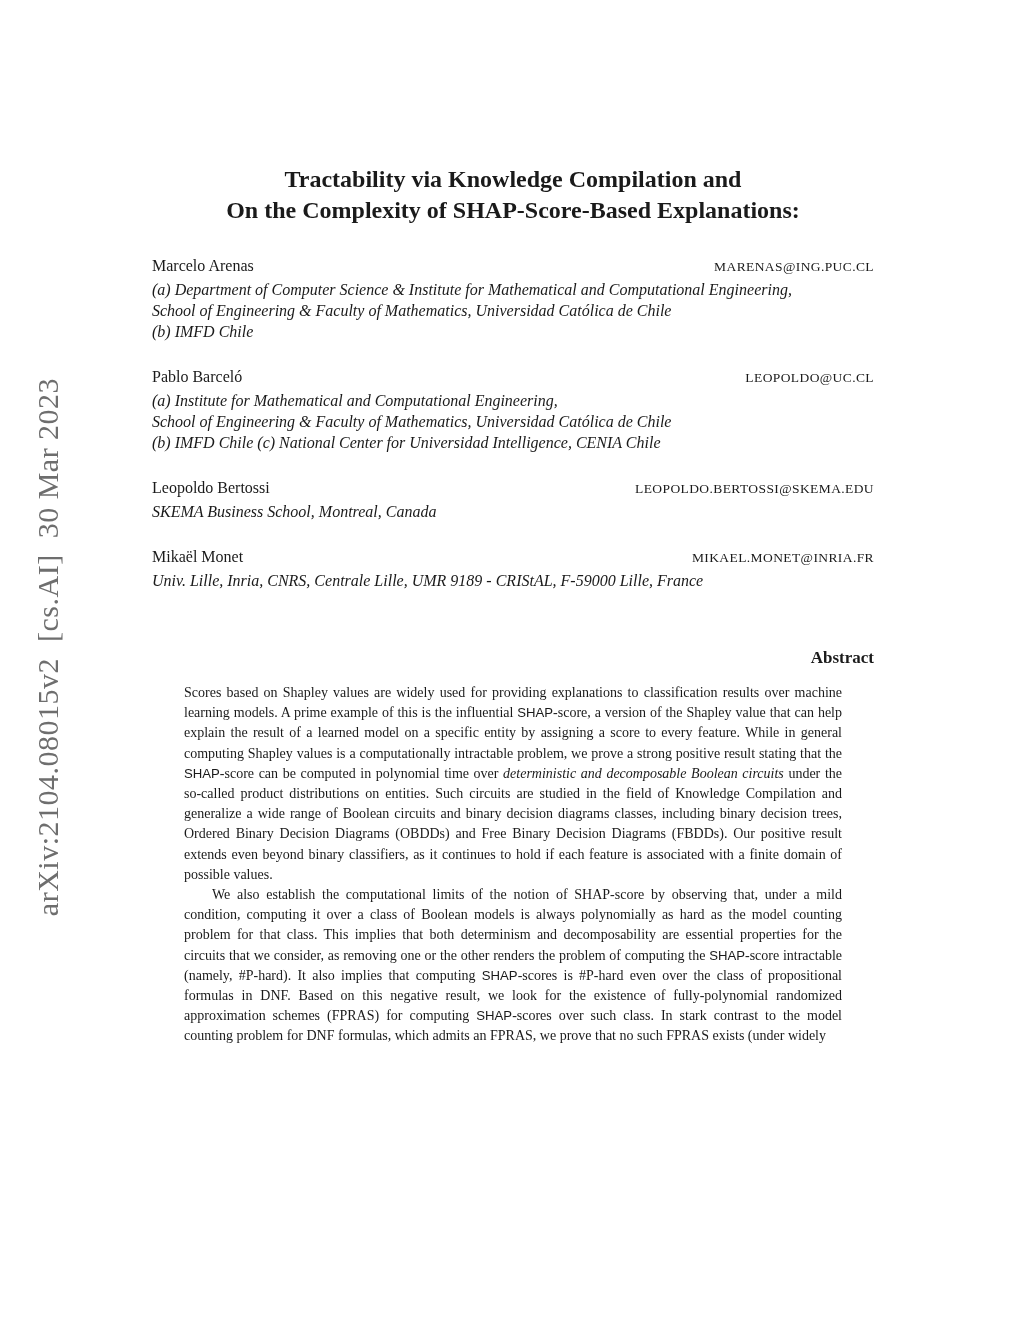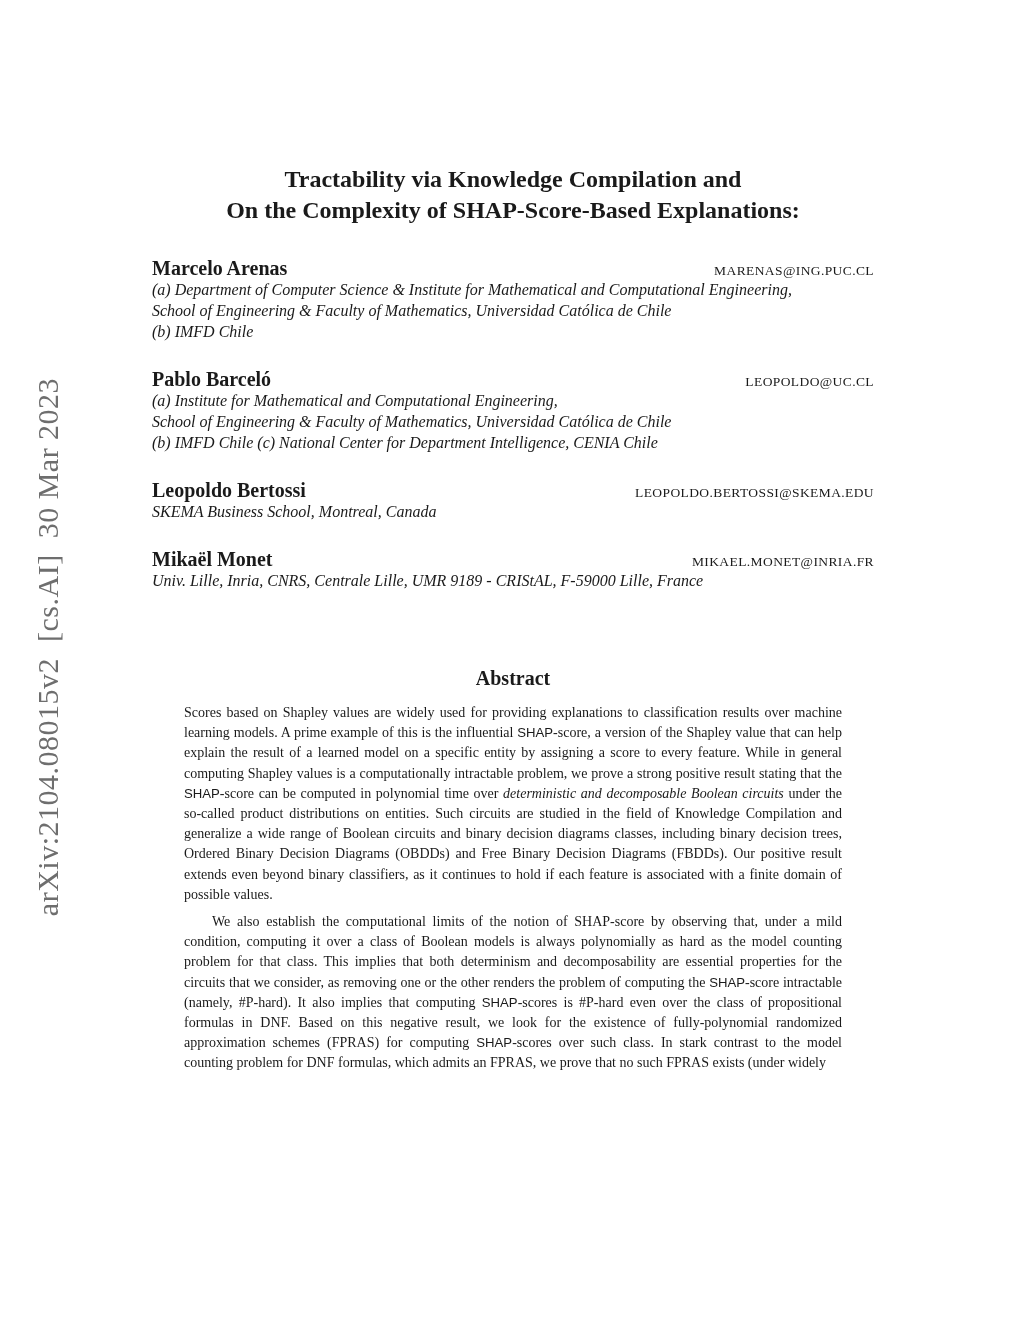--- a/index.html
+++ b/index.html
@@ -50,52 +50,51 @@
   .title-line { display: block; }
   .authors { margin-top: 31px; }
   .author-block { margin-bottom: 26px; }
   .author-row {
     display: flex;
     justify-content: space-between;
     align-items: baseline;
     height: 22px;
   }
   .author-name {
-    font-weight: bold;
-    font-size: 20px;
+    font-weight: normal;
+    font-size: 16px;
   }
   .author-email {
     font-size: 13.5px;
     letter-spacing: 0.4px;
   }
   .author-affil {
     font-style: italic;
     font-size: 16px;
     line-height: 21px;
   }
   .abstract-heading {
-    margin-top: 74px;
-    text-align: center;
+    margin-top: 54px;
+    text-align: right;
     font-weight: bold;
-    font-size: 20px;
+    font-size: 17px;
     line-height: 26px;
   }
   .abstract-body {
     margin: 12px auto 0 auto;
     width: 658px;
   }
   .abs-para {
     margin: 0;
     text-align: justify;
     font-size: 14px;
     line-height: 20.2px;
   }
   .abs-para.indent {
     text-indent: 28px;
-    margin-top: 7px;
   }
   .sans {
     font-family: "Liberation Sans", sans-serif;
     font-size: 0.94em;
   }
   .ital { font-style: italic; }
 </style>
 </head>
 <body>
 
@@ -123,21 +122,21 @@
         </div>
       </div>
       <div class="author-block">
         <div class="author-row">
           <span class="author-name">Pablo Barceló</span>
           <span class="author-email">LEOPOLDO@UC.CL</span>
         </div>
         <div class="author-affil">
           <div class="affil-line">(a) Institute for Mathematical and Computational Engineering,</div>
           <div class="affil-line">School of Engineering &amp; Faculty of Mathematics, Universidad Católica de Chile</div>
-          <div class="affil-line">(b) IMFD Chile (c) National Center for Department Intelligence, CENIA Chile</div>
+          <div class="affil-line">(b) IMFD Chile (c) National Center for Universidad Intelligence, CENIA Chile</div>
         </div>
       </div>
       <div class="author-block">
         <div class="author-row">
           <span class="author-name">Leopoldo Bertossi</span>
           <span class="author-email">LEOPOLDO.BERTOSSI@SKEMA.EDU</span>
         </div>
         <div class="author-affil">
           <div class="affil-line">SKEMA Business School, Montreal, Canada</div>
         </div>

